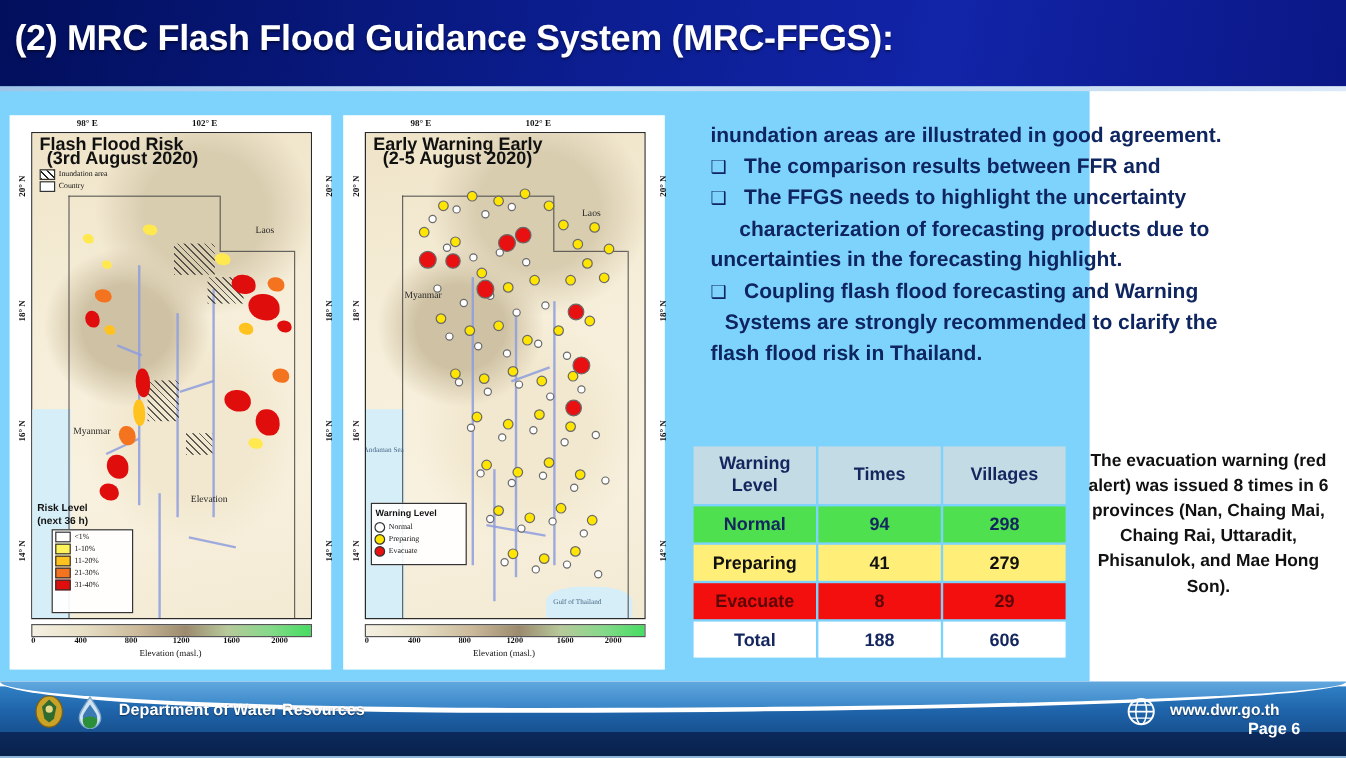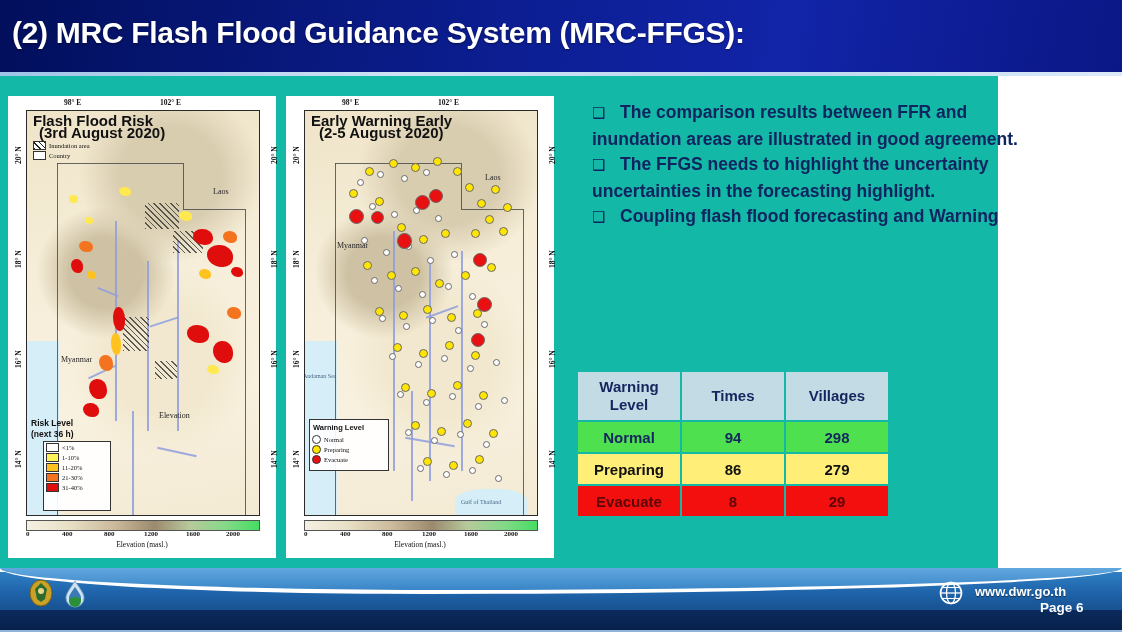--- a/index.html
+++ b/index.html
@@ -1,17 +1,17 @@
 <!DOCTYPE html>
 <html><head>
 <meta charset="utf-8">
 <style>
   html,body{margin:0;padding:0;background:#fff;}
   body{width:1122px;height:632px;overflow:hidden;font-family:"Liberation Sans",sans-serif;}
-  .slide{position:relative;width:998px;height:632px;background:#14b8a6;}
+  .slide{position:relative;width:908px;height:632px;background:#7dd3fc;}
 
   
   .header{position:absolute;left:0;top:0;width:1122px;height:72px;
     background:linear-gradient(100deg,#020f5c 0%,#0b1d8e 42%,#1224a8 70%,#0a1785 100%);}
   .header-title{position:absolute;left:12px;top:16px;font-size:30px;font-weight:bold;
     color:#ffffff;letter-spacing:-.3px;white-space:nowrap;
     text-shadow:0 1px 2px rgba(0,0,0,.45);}
   .header-edge{position:absolute;left:0;top:72px;width:1122px;height:4px;
     background:linear-gradient(90deg,#9fc4e8,#cfe2f5 35%,#bcd8f0 70%,#dceaf8);}
 
@@ -379,82 +379,92 @@
     <div class="cbticks" style="left:18px;top:434px;">0</div>
     <div class="cbticks" style="left:54px;top:434px;">400</div>
     <div class="cbticks" style="left:96px;top:434px;">800</div>
     <div class="cbticks" style="left:136px;top:434px;">1200</div>
     <div class="cbticks" style="left:178px;top:434px;">1600</div>
     <div class="cbticks" style="left:218px;top:434px;">2000</div>
     <div class="cbcap" style="left:18px;top:444px;width:232px;">Elevation (masl.)</div>
   </div>
 
   <div class="bullets">
+    <div class="bline">inundation areas are illustrated in good agreement.</div>
     <div class="bline">
       <span class="bq">❑</span>
       &nbsp;&nbsp;<span>The comparison results between FFR and</span>
     </div>
-    <div class="bline">inundation areas are illustrated in good agreement.</div>
 
     <div class="bline">
       <span class="bq">❑</span>
       &nbsp;&nbsp;<span>The FFGS needs to highlight the uncertainty</span>
     </div>
+    <div class="bline" style="padding-left:24px;">characterization of forecasting products due to</div>
     <div class="bline">uncertainties in the forecasting highlight.</div>
 
     <div class="bline">
       <span class="bq">❑</span>
       &nbsp;&nbsp;<span>Coupling flash flood forecasting and Warning</span>
     </div>
+    <div class="bline" style="padding-left:12px;">Systems are strongly recommended  to clarify the</div>
+    <div class="bline">flash flood risk in Thailand.</div>
   </div>
 
   <table class="tbl">
     <tbody>
         <tr>
       <th>Warning Level</th>
       <th>Times</th>
       <th>Villages</th>
     </tr>
     <tr class="r-normal">
       <td>Normal</td>
       <td>94</td>
       <td>298</td>
     </tr>
     <tr class="r-prep">
       <td>Preparing</td>
-      <td>86</td>
+      <td>41</td>
       <td>279</td>
     </tr>
     <tr class="r-evac">
       <td>Evacuate</td>
       <td>8</td>
       <td>29</td>
     </tr>
+    <tr class="r-total">
+      <td>Total</td>
+      <td>188</td>
+      <td>606</td>
+    </tr>
   </tbody>
     </table>
 
+  <div class="note">The evacuation warning (red alert) was issued 8 times in 6 provinces (Nan, Chaing Mai, Chaing Rai, Uttaradit, Phisanulok, and Mae Hong Son).</div>
 
   <div class="footer">
     <div class="foot-band"></div>
     <div class="foot-wave"></div>
     <div class="foot-wave2"></div>
     <div class="foot-dark"></div>
     <div class="foot-rule"></div>
 
     <svg class="logo" style="left:26px;width:30px;height:30px;" viewBox="0 0 30 30">
       <ellipse cx="15" cy="15" rx="11" ry="13" fill="#c9a227" stroke="#7a5f10" stroke-width="1"></ellipse>
       <path d="M15 5 L21 11 L19 21 L15 24 L11 21 L9 11 Z" fill="#2f6b2f"></path>
       <circle cx="15" cy="13" r="3" fill="#e8d98a"></circle>
     </svg>
     <svg class="logo" style="left:60px;width:30px;height:30px;" viewBox="0 0 30 30">
       <path d="M15 3 C9 12 6 16 6 20 a9 9 0 0 0 18 0 C24 16 21 12 15 3 Z" fill="#cfe3f2" stroke="#7fa7c9" stroke-width="1"></path>
       <path d="M15 9 C11 15 9 17 9 20 a6 6 0 0 0 12 0 C21 17 19 15 15 9 Z" fill="#3b7ab5"></path>
       <path d="M9 21 q6 -4 12 0 v2 a6 6 0 0 1 -12 0 Z" fill="#2b8f3a"></path>
     </svg>
 
+    <div class="dept">Department of Water Resources</div>
 
     <svg class="logo" style="left:938px;width:26px;height:26px;top:12px;" viewBox="0 0 26 26">
       <circle cx="13" cy="13" r="10.5" fill="none" stroke="#ffffff" stroke-width="1.6"></circle>
       <ellipse cx="13" cy="13" rx="4.5" ry="10.5" fill="none" stroke="#ffffff" stroke-width="1.3"></ellipse>
       <line x1="2.5" y1="13" x2="23.5" y2="13" stroke="#ffffff" stroke-width="1.3"></line>
       <line x1="4.2" y1="7.5" x2="21.8" y2="7.5" stroke="#ffffff" stroke-width="1.1"></line>
       <line x1="4.2" y1="18.5" x2="21.8" y2="18.5" stroke="#ffffff" stroke-width="1.1"></line>
     </svg>
 
     <div class="url">www.dwr.go.th</div>

